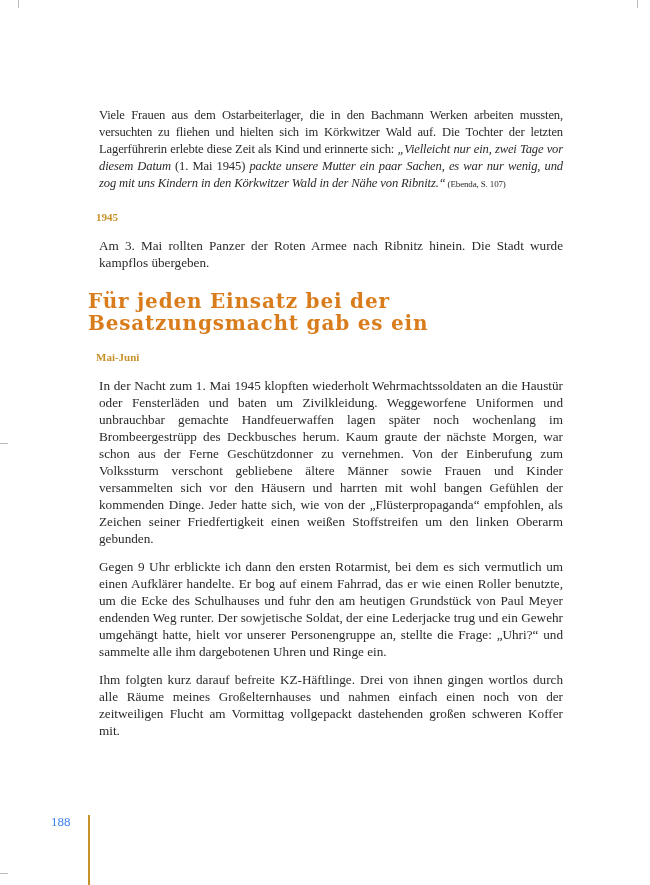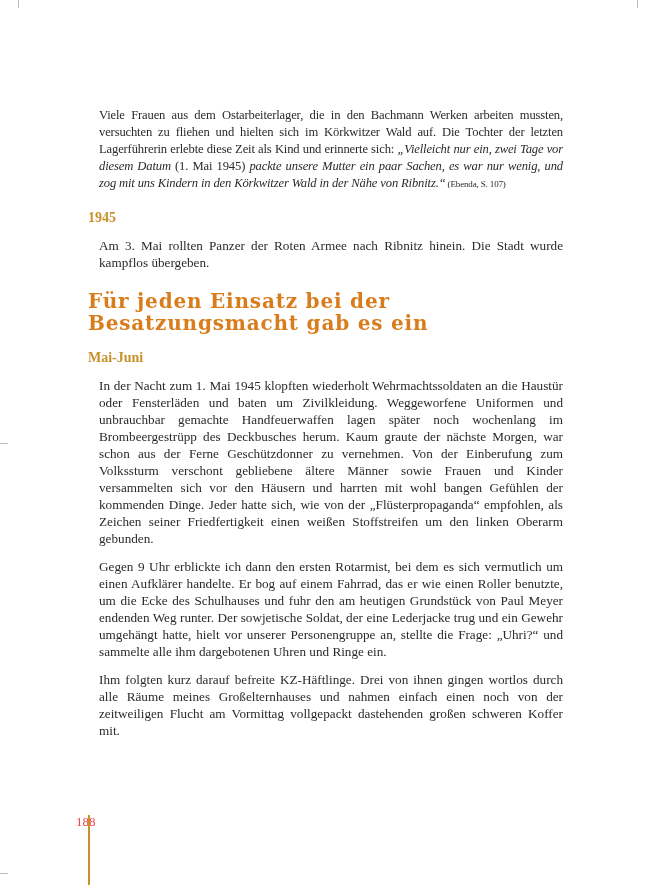--- a/index.html
+++ b/index.html
@@ -2,26 +2,26 @@
 <html><head>
 <meta charset="utf-8">
 <style>
   html, body { margin: 0; padding: 0; background: #ffffff; }
   body { width: 650px; height: 885px; position: relative; overflow: hidden; font-family: "Liberation Serif", "DejaVu Serif", serif; color: #2a2a2a; }
   .page { position: absolute; left: 88px; top: 96px; width: 486px; }
   p { margin: 11px; font-size: 13.2px; line-height: 17px; text-align: justify; }
   .intro p { font-size: 12.6px; letter-spacing: -0.15px; }
   .intro em { font-style: italic; }
   .src { font-size: 9px; }
-  .head { color: #c8922a; font-weight: bold; font-size: 14px; line-height: 17px; margin: 0; }
+  .head { color: #c8922a; font-weight: bold; font-size: 11px; line-height: 17px; margin: 8px; }
   .sec { margin-top: 16px; }
   .sec2 { margin-top: 14px; }
   .title { text-align: left; color: #d97c1c; font-family: "DejaVu Serif", "Liberation Serif", serif; font-weight: bold; font-size: 20px; line-height: 22px; margin: 19px 0 15px 0; letter-spacing: 0.8px; }
   .title span { display: block; }
-  .pnum { position: absolute; left: 76px; top: 814px; font-size: 13px; color: #ef4444; font-family: Liberation Serif, serif; }
+  .pnum { position: absolute; left: 51px; top: 814px; font-size: 13px; color: #3b82f6; font-family: Liberation Serif, serif; }
   .pline { position: absolute; left: 88px; top: 815px; width: 2px; height: 70px; background: #c8922a; }
   .crop { position: absolute; background: #bbb; }
 </style>
 </head>
 <body>
 
 <div class="crop" style="left:18px;top:0;width:1px;height:8px;"></div>
 <div class="crop" style="left:637px;top:0;width:1px;height:8px;"></div>
 <div class="crop" style="left:0;top:443px;width:8px;height:1px;"></div>
 <div class="crop" style="left:0;top:873px;width:8px;height:1px;"></div>

